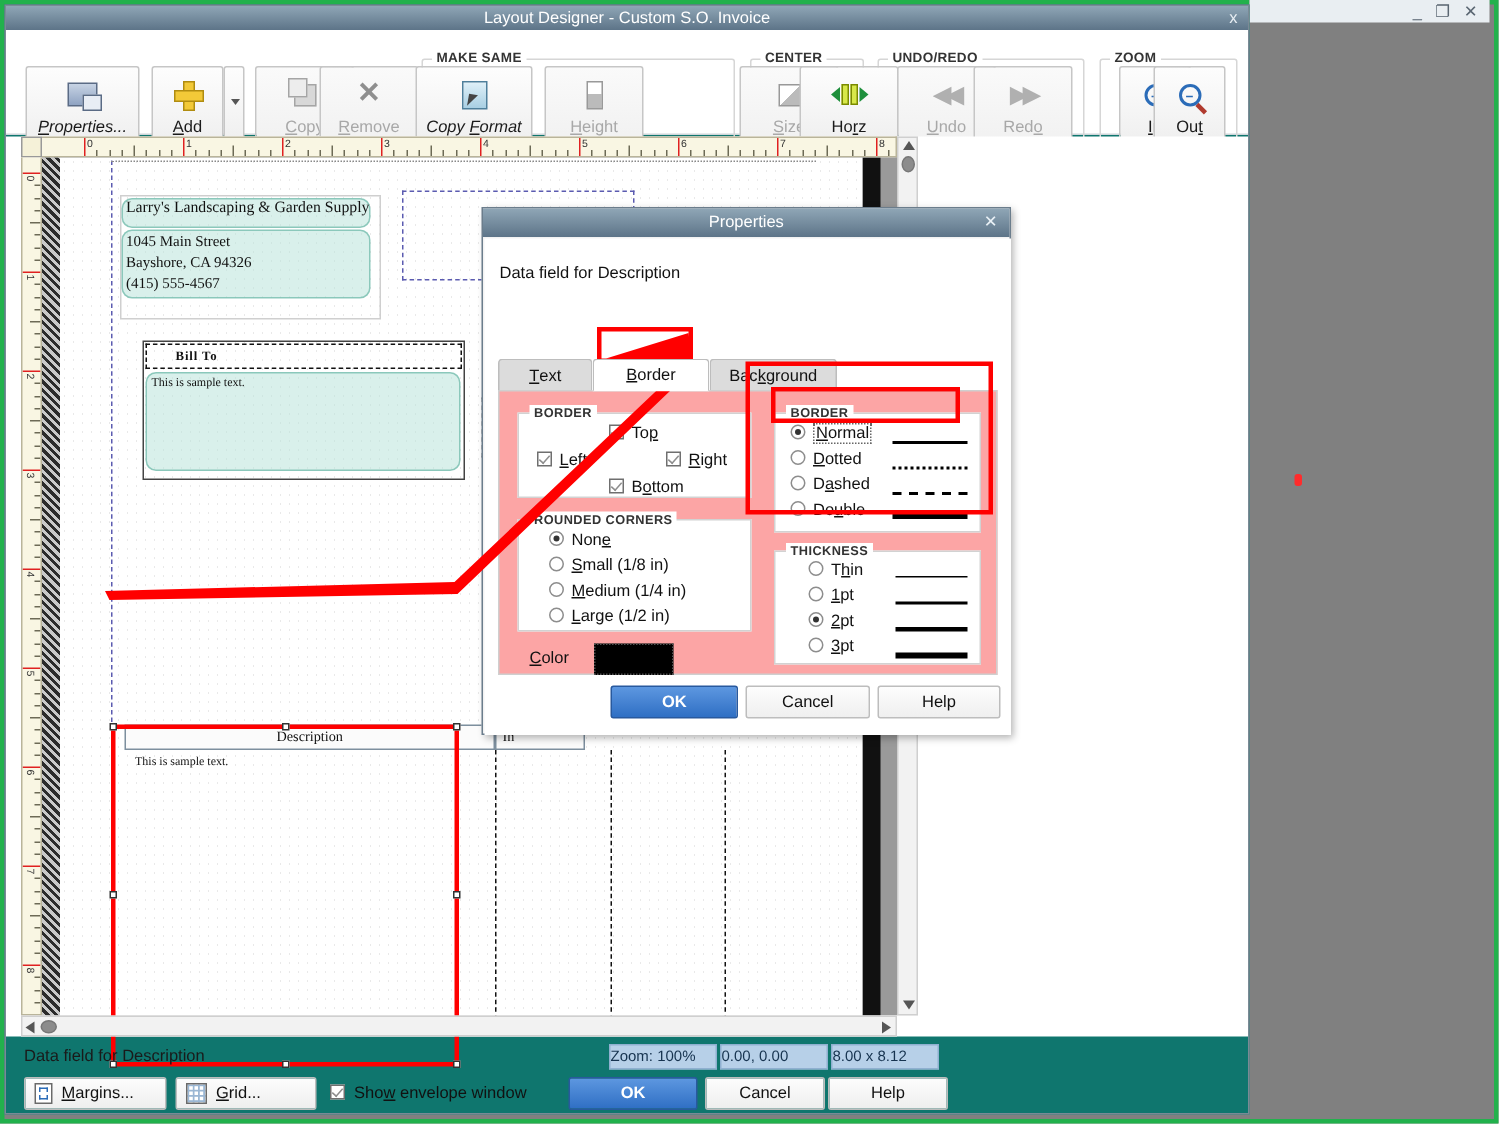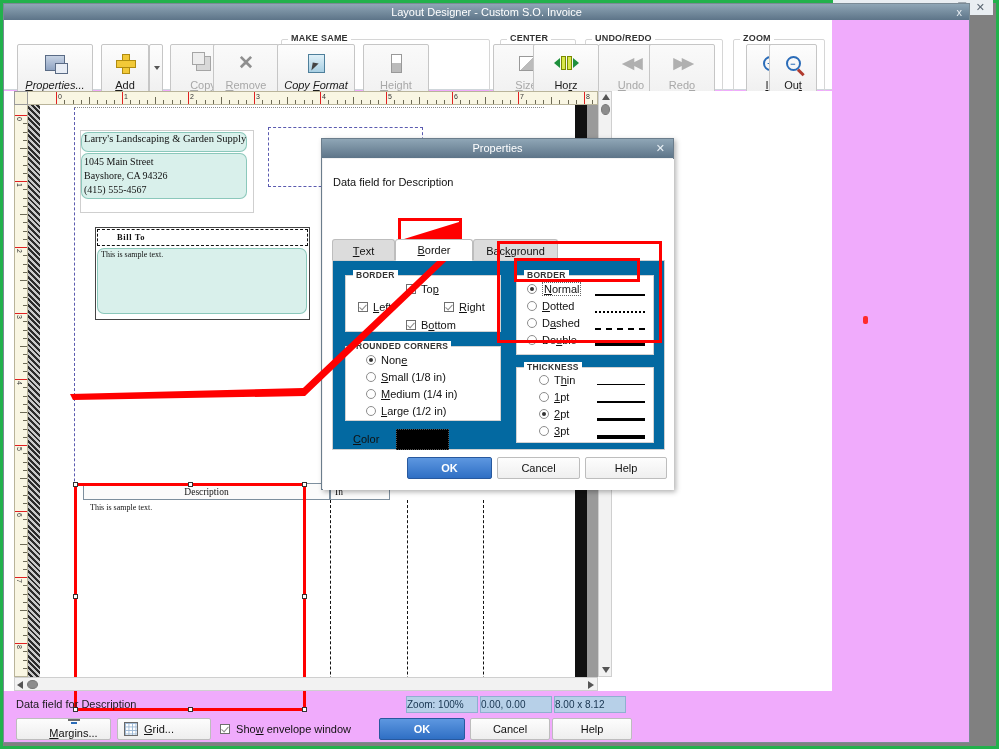--- a/index.html
+++ b/index.html
@@ -57,22 +57,22 @@
   .caret-dn { width:0;height:0;border-left:4px solid transparent;border-right:4px solid transparent;border-top:4px solid #6b7a86; }
   .clock-ico { width:12px;height:12px;border:1.5px solid #5a6672;border-radius:50%;position:relative;}
   .clock-ico::after{content:"";position:absolute;left:5px;top:2px;width:1.5px;height:4px;background:#5a6672;}
   .badge99 {
     background:#2b6cb8;color:#fff;border-radius:9px;font-size:8px;font-weight:bold;
     padding:1px 4px; border:1px solid #1b4c86;
   }
 
   
   #ld-window {
-    position:absolute; left:3px; top:3px; width:967px; height:740px;
-    background:#f0abfc; border:1px solid #7a8a95;
+    position:absolute; left:3px; top:3px; width:830px; height:740px;
+    background:#0f766e; border:1px solid #7a8a95;
   }
   #ld-title {
     height:16px; background:linear-gradient(#8fa6b6,#5d7488);
     color:#ffffff; font-size:11px; text-align:center; line-height:16px;
     position:relative;
   }
   #ld-title .closeX {
     position:absolute; right:7px; top:0; color:#e8eef3; font-size:11px; cursor:pointer;
   }
 
@@ -231,21 +231,21 @@
   #dlg-body{position:absolute;left:1px;top:20px;width:351px;height:331px;background:#fff;}
   #dlg-subtitle{position:absolute;left:10px;top:17px;font-size:11px;color:#111;}
 
   .tab{
     position:absolute;top:0;height:22px;background:#dcdcdc;border:1px solid #bdbdbd;
     border-bottom:none;border-radius:3px 3px 0 0;font-size:11px;color:#111;
     display:flex;align-items:center;justify-content:center;cursor:pointer;
   }
   .tab.active{background:#ffffff;border-bottom:1px solid #fff;z-index:3;}
   #tabstrip{position:absolute;left:9px;top:80px;width:333px;height:22px;}
-  #tabpanel{position:absolute;left:9px;top:101px;width:333px;height:190px;background:#0369a1;border:1px solid #cfcfcf;}
+  #tabpanel{position:absolute;left:9px;top:101px;width:333px;height:190px;background:#fca5a5;border:1px solid #cfcfcf;}
 
   .fset{position:absolute;border:1px solid #d2d2d2;background:#fff;}
   .fset-lbl{position:absolute;top:-6px;left:7px;background:#fff;padding:0 3px;font-size:8.5px;font-weight:bold;color:#333;letter-spacing:.3px;}
 
   .rad{width:10px;height:10px;border-radius:50%;border:1px solid #8d8d8d;background:#fff;display:inline-block;position:relative;vertical-align:-1px;}
   .rad.on::after{content:"";position:absolute;left:2px;top:2px;width:4px;height:4px;border-radius:50%;background:#333;}
   .opt{position:absolute;font-size:11px;color:#111;white-space:nowrap;}
   .opt .t{margin-left:5px;}
 
   .lnorm{position:absolute;height:0;border-top:2px solid #000;}
@@ -614,21 +614,21 @@
     </div>
 
     <div id="status-row">
       <span id="status-text">Data field for Description</span>
       <span class="statbox" style="left:402px;width:72px;">Zoom: 100%</span>
       <span class="statbox" style="left:476px;width:72px;">0.00, 0.00</span>
       <span class="statbox" style="left:550px;width:72px;">8.00 x 8.12</span>
     </div>
 
     <div id="bottom-bar">
-      <span class="bbtn" style="left:12px;width:95px;justify-content:flex-start;padding-left:20px;flex-direction:column;">
+      <span class="bbtn" style="left:12px;width:95px;justify-content:flex-start;padding-left:6px;">
         <span class="ic-margins"></span>
         <span><u>M</u>argins...</span>
       </span>
       <span class="bbtn" style="left:113px;width:94px;justify-content:flex-start;padding-left:6px;">
         <span class="ic-grid"></span>
         <span><u>G</u>rid...</span>
       </span>
       <span style="position:absolute;left:216px;top:7px;font-size:11px;color:#111;">
         <span class="cbx on gray"></span>
         <span style="margin-left:3px;">Sho<u>w</u> envelope window</span>

